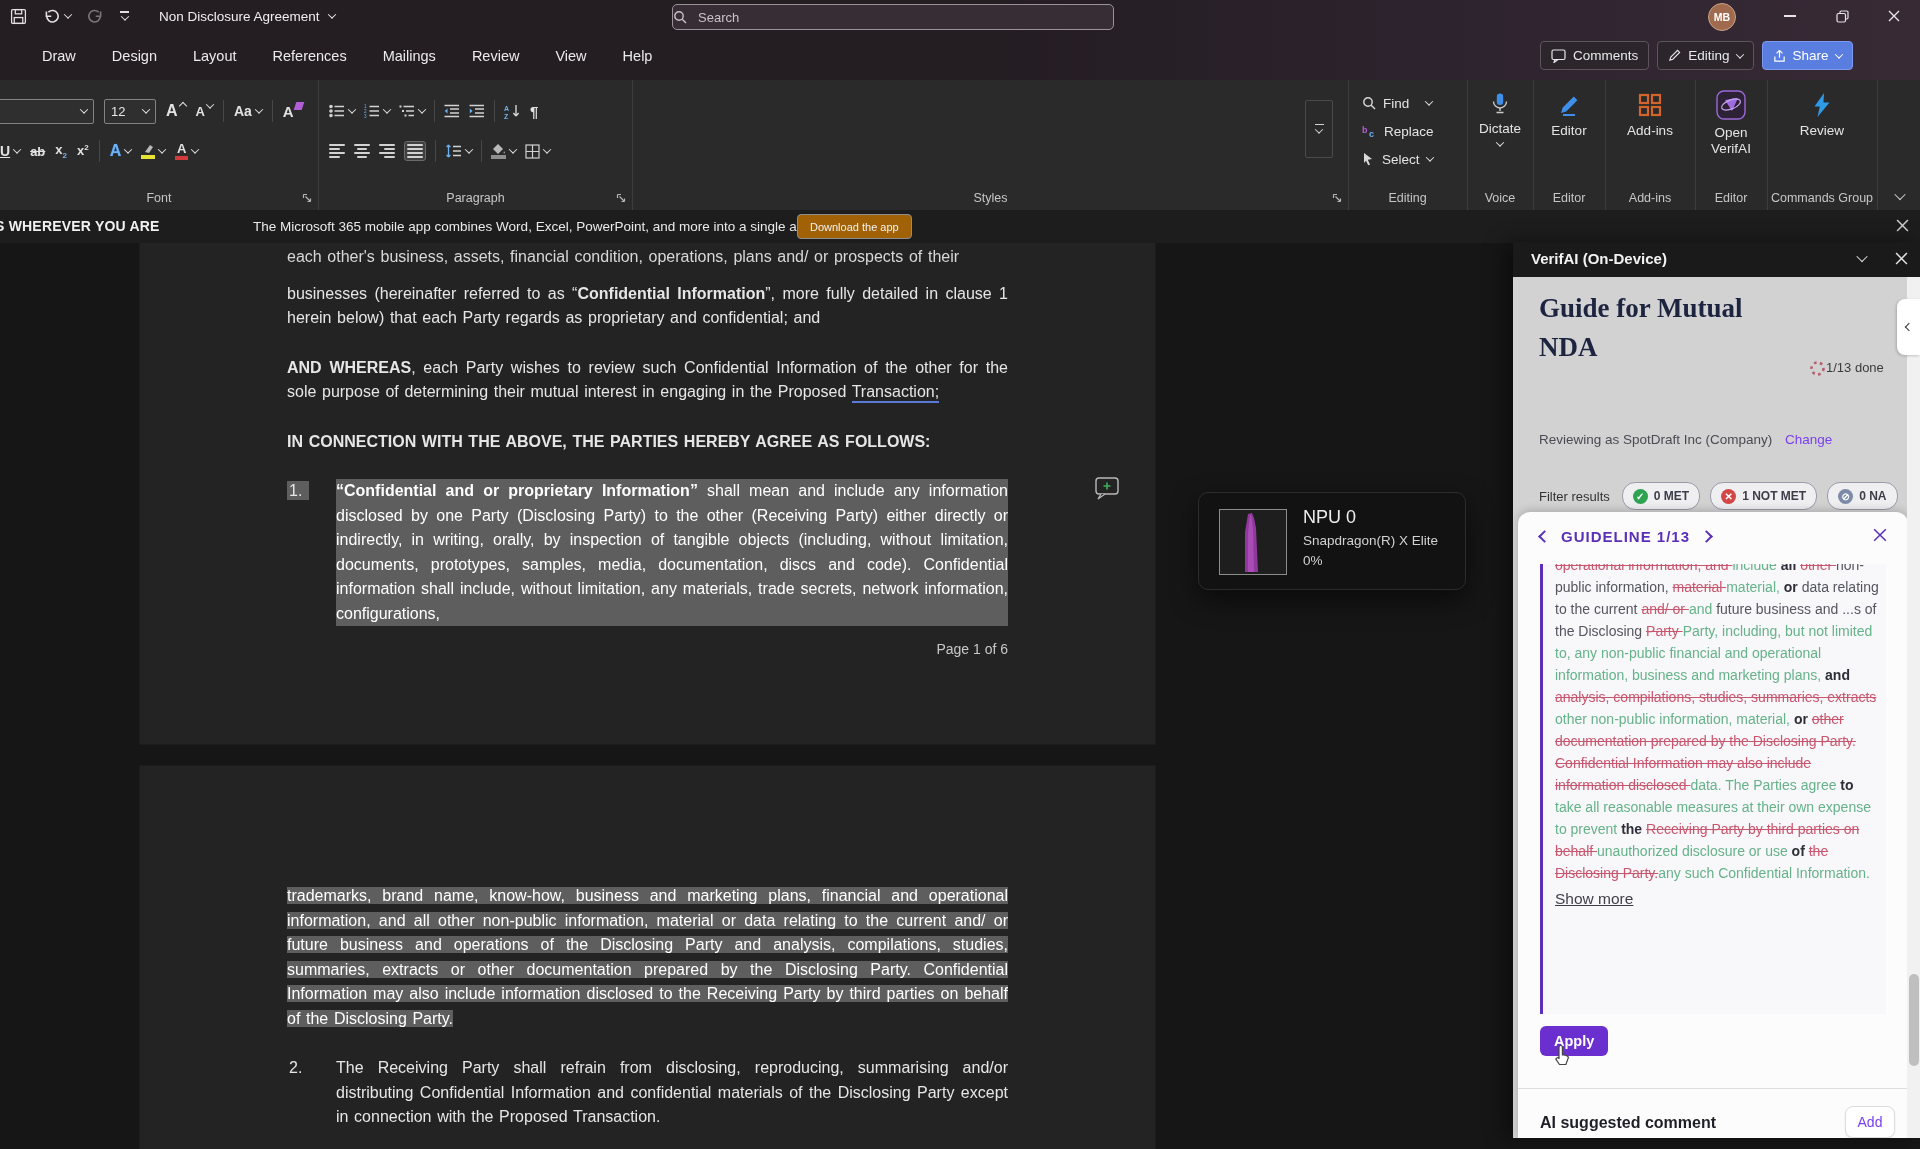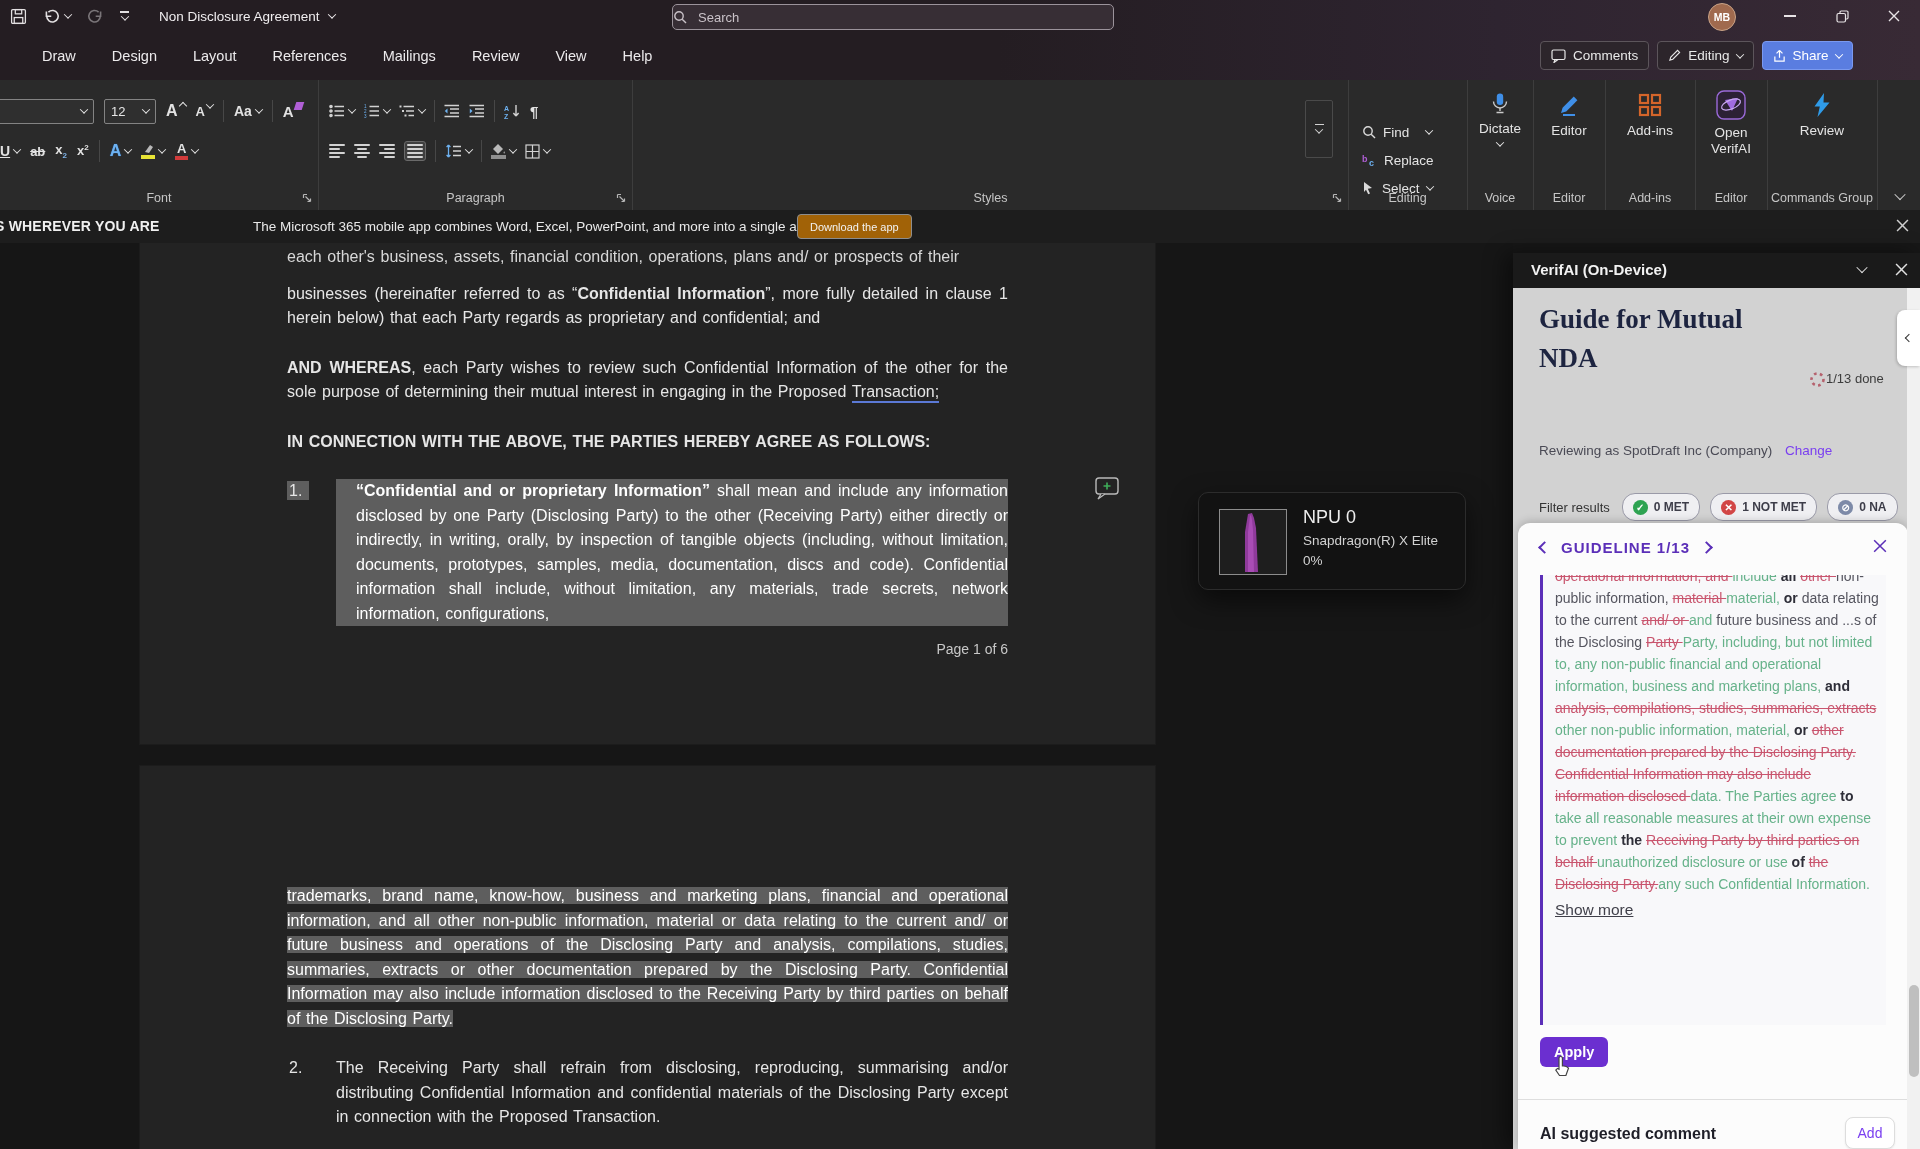--- a/index.html
+++ b/index.html
@@ -55,21 +55,21 @@
   .lines i{display:block;height:1.6px;background:#d2d2d2;border-radius:1px;}
   
   .stylecard{width:111px;height:56px;background:#fff;border-radius:2px;display:flex;align-items:center;justify-content:center;}
   .stylecard.sel{outline:1px solid #a9a9a9;outline-offset:3px;}
   .st-emphasis{font-family:"Liberation Serif",serif;font-style:italic;font-size:15px;color:#3d3d3d;}
   .st-heading-1{font-family:"Liberation Serif",serif;font-size:23px;color:#4a93d4;}
   .st-heading-2{font-family:"Liberation Serif",serif;font-size:17px;color:#2c2c2c;}
   .st-normal{font-size:15px;color:#333;}
   .st-strong{font-family:"Liberation Serif",serif;font-weight:700;font-size:15px;color:#222;}
   .bigbtn{display:flex;flex-direction:column;align-items:center;gap:5px;font-size:13.5px;color:#e4e4e4;}
-  .erow{display:flex;align-items:center;gap:7px;font-size:13.5px;color:#e4e4e4;height:26px;margin-top:29px;}
+  .erow{display:flex;align-items:center;gap:7px;font-size:13.5px;color:#e4e4e4;height:26px;}
 
   
   .banner{position:absolute;left:0;top:210px;width:1920px;height:33px;background:#1d1d1d;color:#f0f0f0;}
   .banner .bold{position:absolute;left:-5px;top:8px;font-size:14px;font-weight:700;letter-spacing:.2px;white-space:nowrap;}
   .banner .msg{position:absolute;left:253px;top:9px;font-size:13.5px;color:#e9e9e9;white-space:nowrap;}
   .banner .dl{position:absolute;left:797px;top:4px;height:23px;border:1px solid #8d8d8d;border-radius:4px;
               display:flex;align-items:center;padding:0 12px;font-size:11px;color:#f2f2f2;background:#a16207;}
   .banner .bx{position:absolute;left:1896px;top:9px;color:#cfcfcf;}
 
   
@@ -79,34 +79,34 @@
   .page.p2{top:523px;height:383px;padding:118px 147px 0 147px;box-sizing:border-box;}
   .dtext{font-size:16px;line-height:24.5px;color:#e6e6e6;text-align:justify;word-spacing:1.2px;}
   .dtext b{font-weight:700;}
   .cutline{margin-top:0;color:#d8d8d8;}
   .mt14{margin-top:12px;} .mt26{margin-top:25px;}
   .uline{border-bottom:2px solid #5b79d6;padding-bottom:1px;}
   .doc-item{display:flex;margin-top:25px;}
   .doc-item .num{width:49px;flex:none;}
   .doc-item .num span{padding:1px 7px 1px 2px;}
   .sel{background:#5e5e5e;}
-  .selblock{background:#5e5e5e;color:#fff;padding-left:20px;}
+  .selblock{background:#5e5e5e;color:#fff;}
   .pageind{margin-top:15px;text-align:right;color:#c8c8c8;font-size:14px;word-spacing:normal;}
   .comment-flag{position:absolute;left:1092px;top:234px;}
 
   
   .npu{position:absolute;left:1198px;top:492px;width:266px;height:96px;background:#121212;border:1px solid #2c2c2c;
        border-radius:10px;box-shadow:0 10px 26px rgba(0,0,0,.55);}
   .npu .graph{position:absolute;left:20px;top:16px;width:66px;height:64px;background:#1e1e1e;border:1px solid #8c8c8c;}
   .npu .t1{position:absolute;left:104px;top:14px;font-size:18px;color:#ededed;}
   .npu .t2{position:absolute;left:104px;top:40px;font-size:13.5px;color:#d2d2d2;}
   .npu .t3{position:absolute;left:104px;top:60px;font-size:13.5px;color:#d2d2d2;}
 
   
-  .panel{position:absolute;left:1513px;top:253px;width:407px;height:896px;box-shadow:-8px 0 20px rgba(0,0,0,.45);}
+  .panel{position:absolute;left:1513px;top:242px;width:407px;height:896px;box-shadow:-8px 0 20px rgba(0,0,0,.45);}
   .phead{position:absolute;left:0;top:0;width:100%;height:35px;background:#1a1a1a;color:#f2f2f2;}
   .phead .ttl{position:absolute;left:18px;top:8px;font-size:15px;font-weight:700;}
   .phead .hchev{position:absolute;left:345px;top:12px;color:#e0e0e0;}
   .phead .hx{position:absolute;left:382px;top:10px;color:#e0e0e0;}
   .pbody{position:absolute;left:0;top:35px;width:100%;height:861px;background:#d2d2d2;overflow:hidden;}
   .gtitle{position:absolute;left:26px;top:12px;width:250px;font-family:"Liberation Serif",serif;font-weight:700;
           font-size:27px;line-height:39px;color:#1d2440;}
   .progress{position:absolute;left:296px;top:83px;display:flex;align-items:flex-start;gap:0;font-size:13px;color:#3c3c3c;}
   .reviewing{position:absolute;left:26px;top:155px;font-size:13.5px;color:#4a4a55;}
   .changelink{position:absolute;left:272px;top:155px;font-size:13.5px;color:#7a3ff0;}

